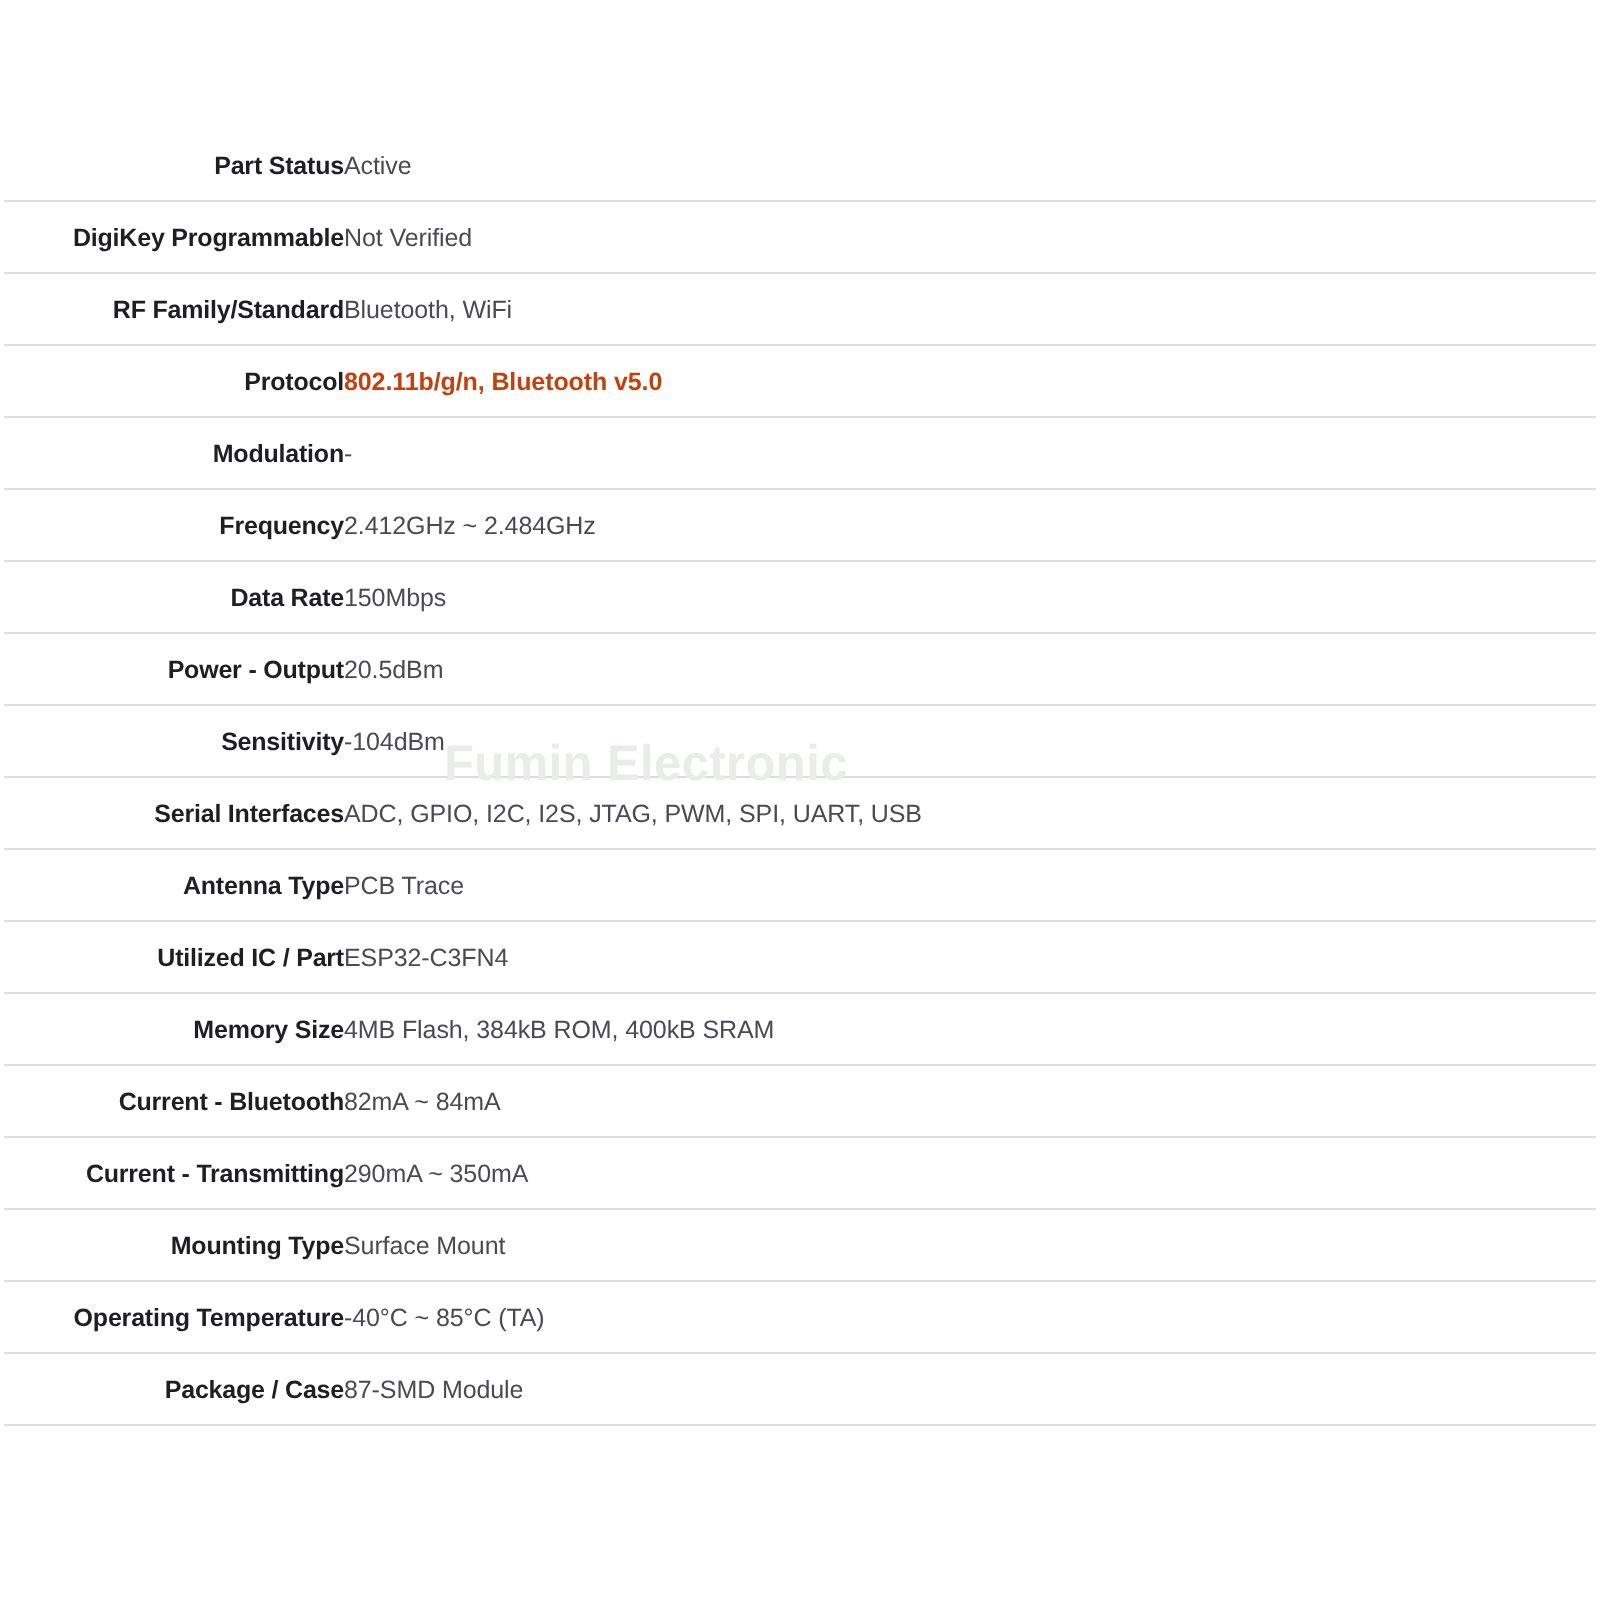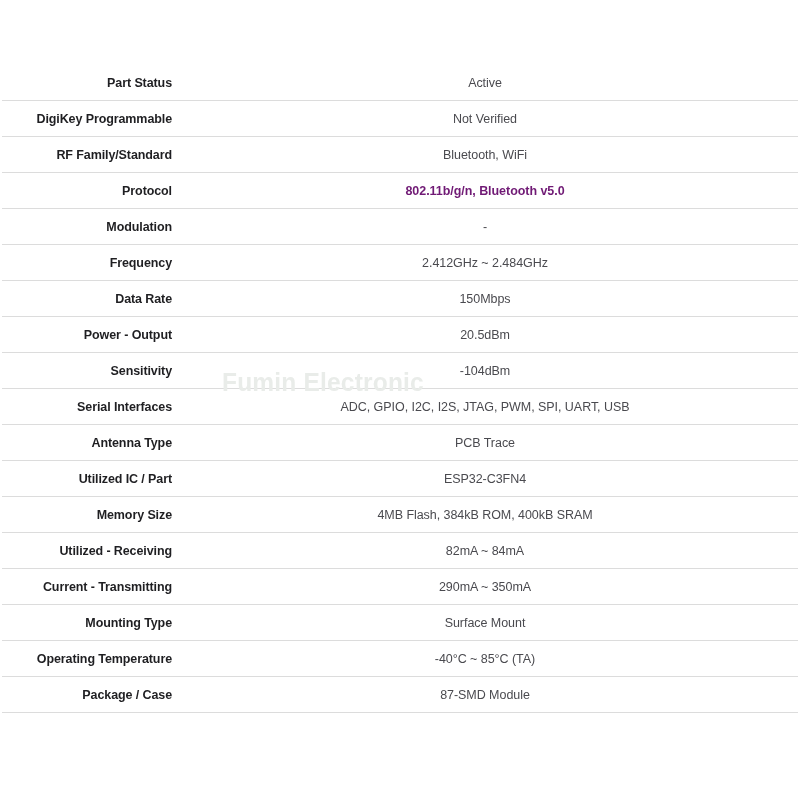--- a/index.html
+++ b/index.html
@@ -58,25 +58,24 @@
     white-space: nowrap;
   }
 
   .spec-value {
     padding-left: 51px;
     font-size: 12.5px;
     font-weight: normal;
     color: #4a4a4f;
     letter-spacing: -0.05px;
     white-space: nowrap;
-    text-align: center;
   }
 
   .spec-value.is-link {
-    color: #701a75;
+    color: #c2410c;
     font-weight: bold;
     cursor: pointer;
   }
 
   .watermark {
     position: absolute;
     left: 222px;
     top: 368px;
     width: 268px;
     height: 28px;
@@ -146,21 +145,21 @@
         </tr>
         <tr>
           <td class="spec-label">Utilized IC / Part</td>
           <td class="spec-value">ESP32-C3FN4</td>
         </tr>
         <tr>
           <td class="spec-label">Memory Size</td>
           <td class="spec-value">4MB Flash, 384kB ROM, 400kB SRAM</td>
         </tr>
         <tr>
-          <td class="spec-label">Utilized - Receiving</td>
+          <td class="spec-label">Current - Bluetooth</td>
           <td class="spec-value">82mA ~ 84mA</td>
         </tr>
         <tr>
           <td class="spec-label">Current - Transmitting</td>
           <td class="spec-value">290mA ~ 350mA</td>
         </tr>
         <tr>
           <td class="spec-label">Mounting Type</td>
           <td class="spec-value">Surface Mount</td>
         </tr>

